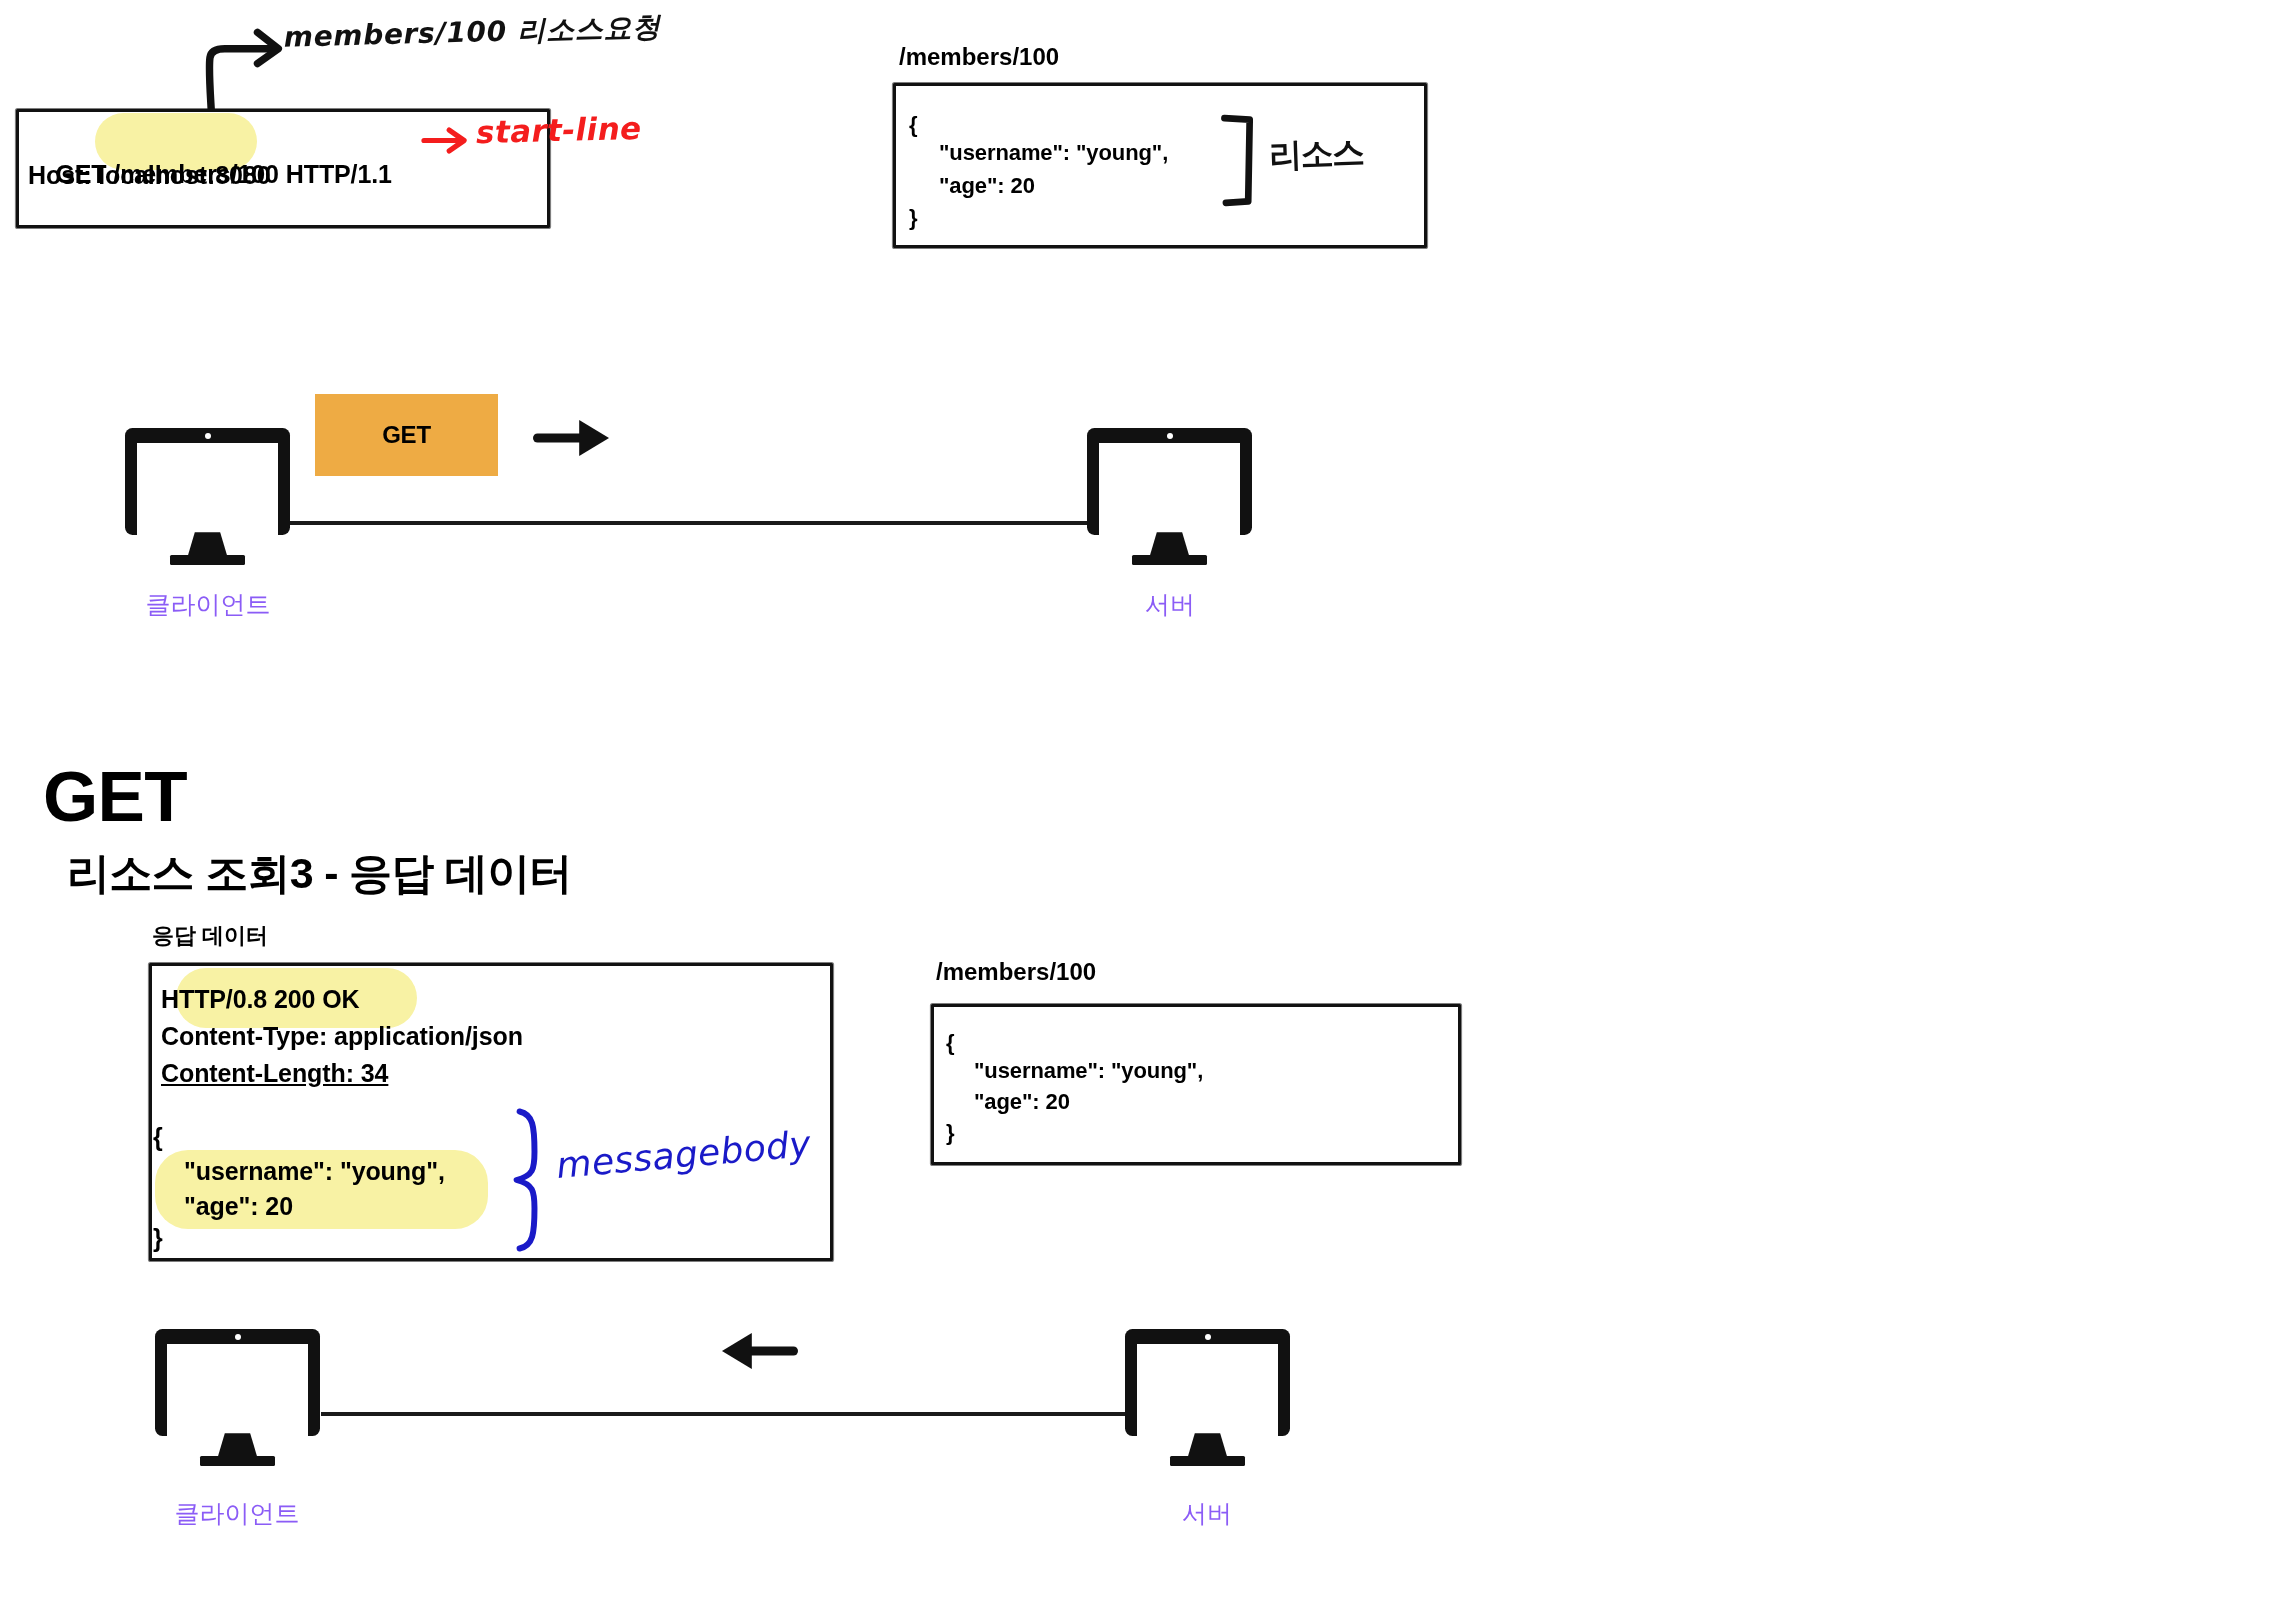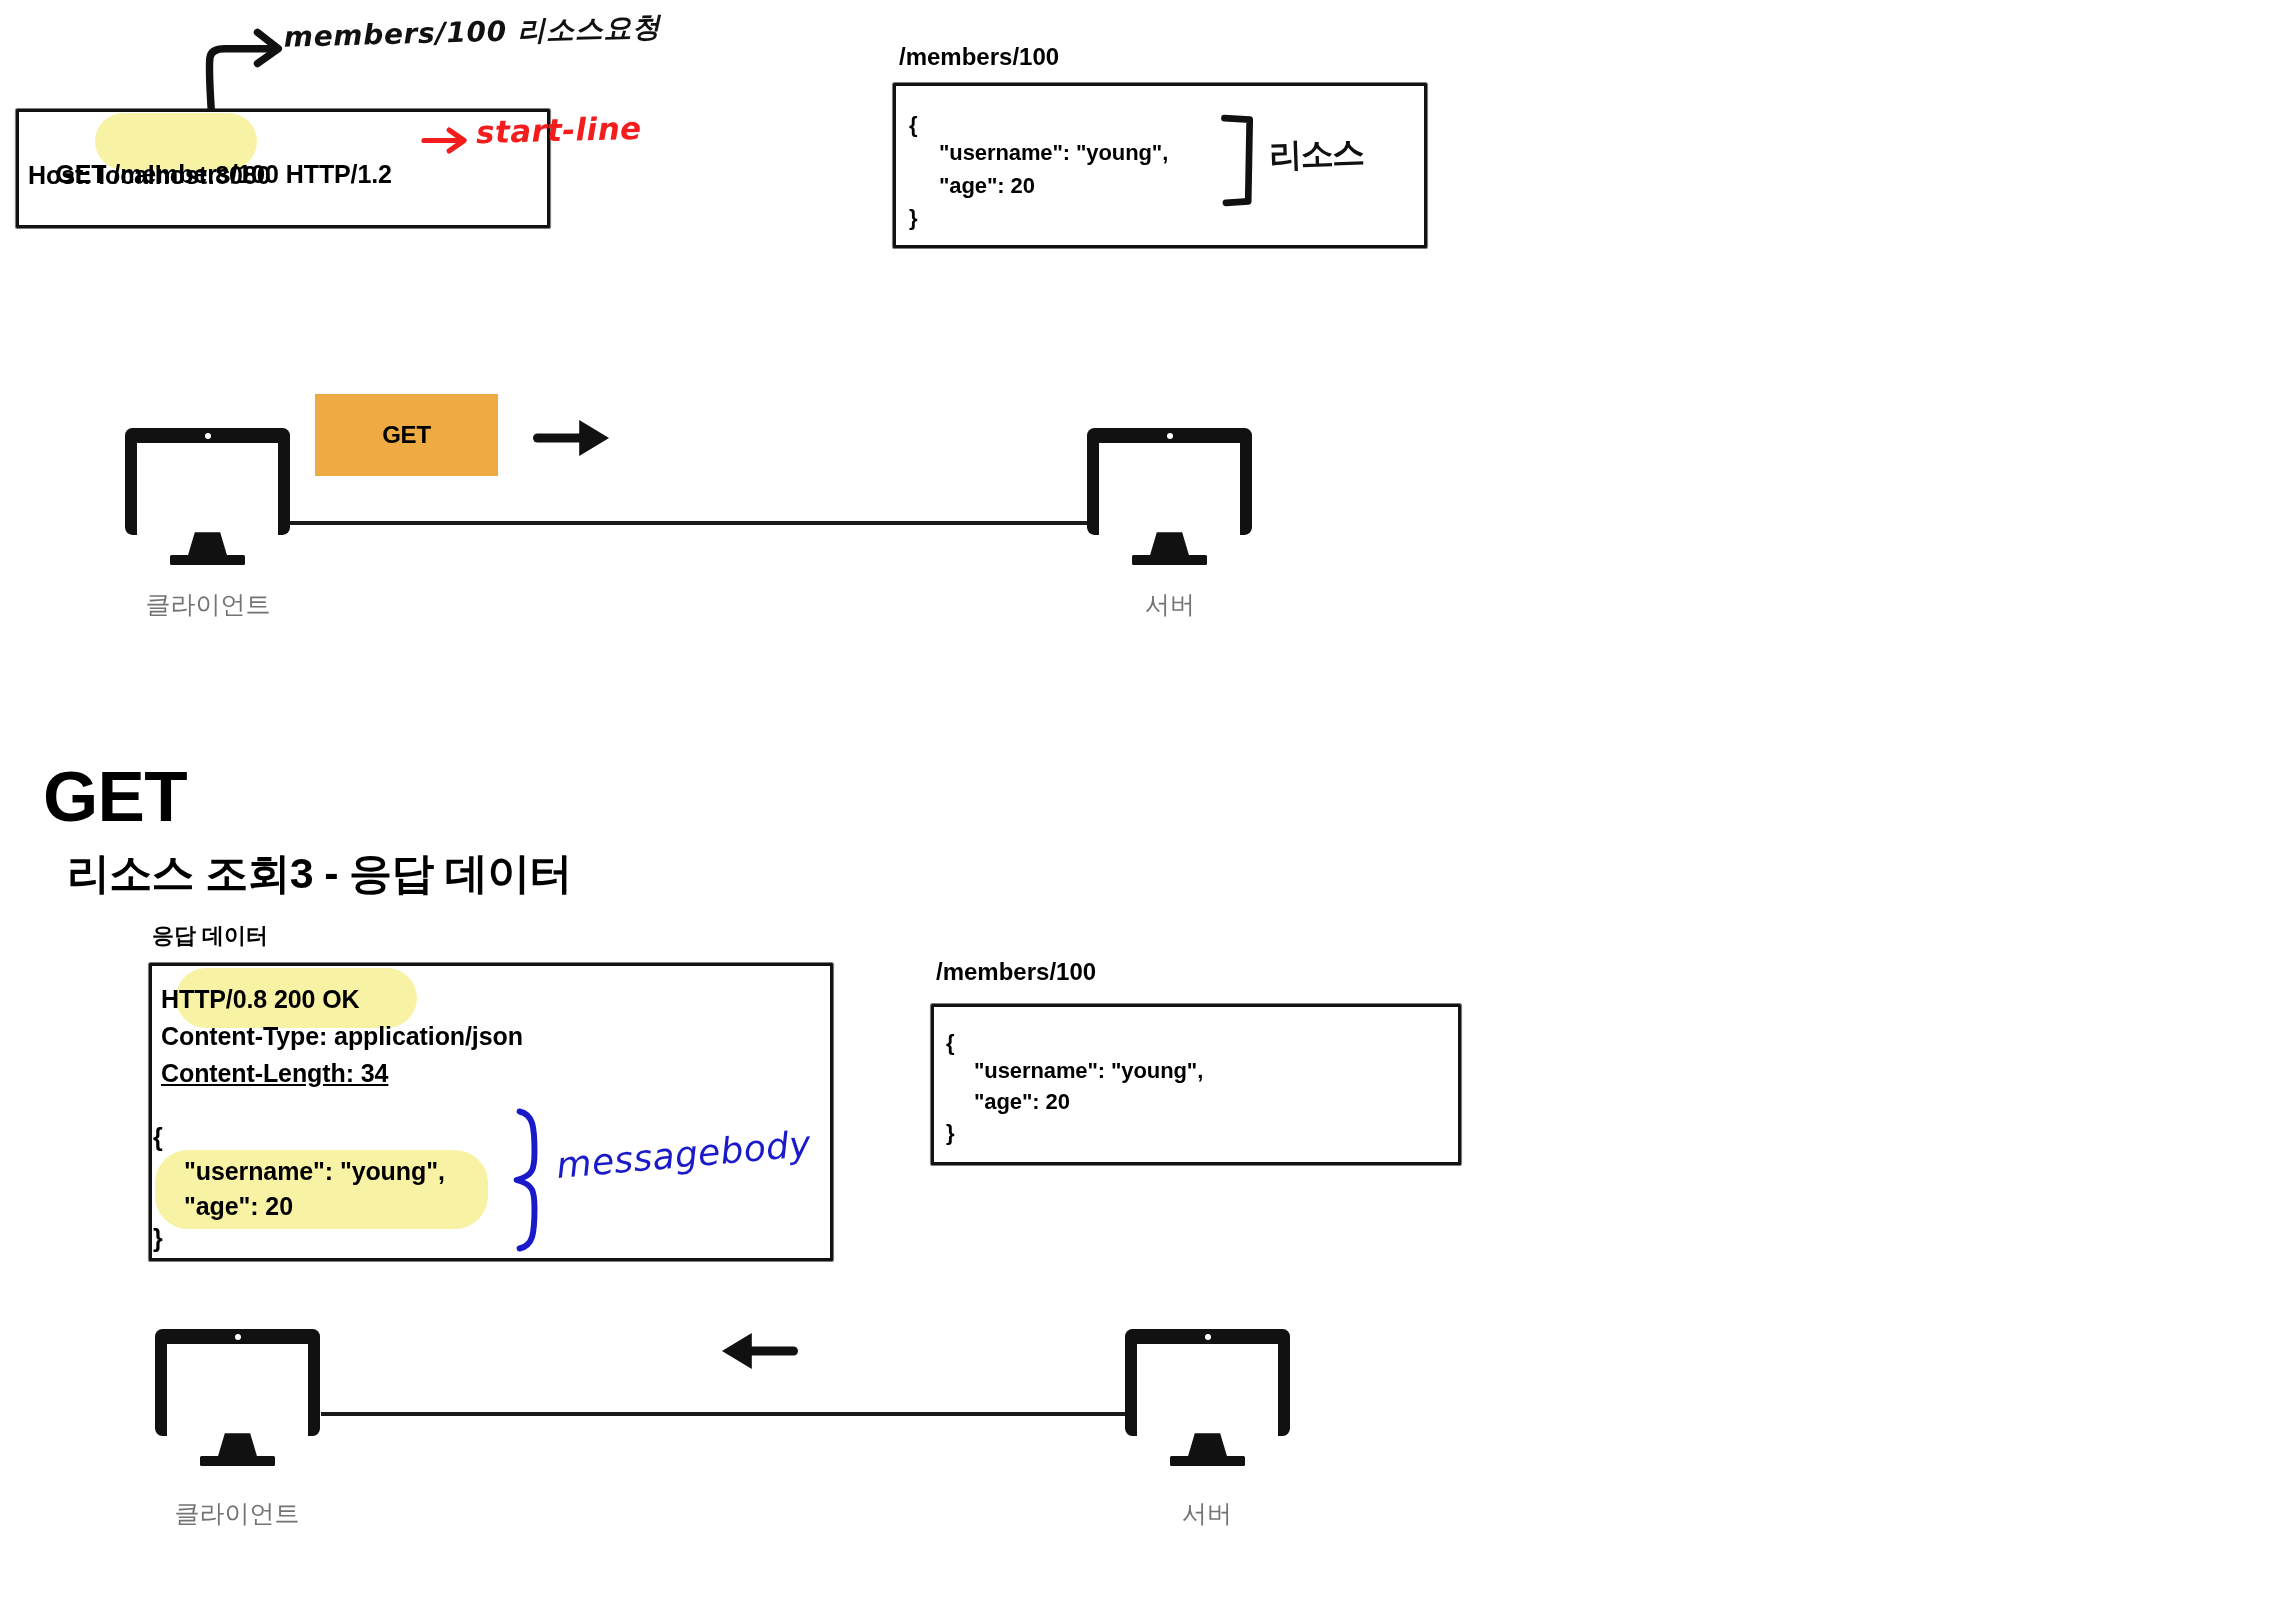--- a/index.html
+++ b/index.html
@@ -117,21 +117,21 @@
     left: 27%;
     top: 85%;
     width: 46%;
     height: 7%;
     background: #111111;
     border-radius: 1.5px;
   }
 
   .device-label {
     position: absolute;
-    color: #737373;
+    color: #8b5cf6;
     font-weight: normal;
     white-space: pre;
     text-align: center;
   }
 
   
   .wire {
     position: absolute;
     background: #1a1a1a;
     height: 3.7px;
@@ -164,21 +164,21 @@
 
   <div class="abs" style="left:284px; top:13.4px; width:417px; height:60px; font-family:'DejaVu Sans', sans-serif;
               font-weight:bold; font-size:28px; color:#111111; letter-spacing:0.7px;
               transform:rotate(-1.6deg); font-style:italic;">members/100 리소스요청</div>
 
   <div class="sketch-box" style="left:16.4px; top:109px; width:534px; height:119px;">
   </div>
 
   <div class="hl-blob" style="left:95px; top:113px; width:162px; height:57px;"></div>
   <div class="http-text" style="left:28px; top:121px; font-size:25px; z-index:2;">
-    <span>GET </span><span>/members/100</span><span> HTTP/1.2</span>
+    <span>GET </span><span>/members/100</span><span> HTTP/1.1</span>
   </div>
   <div class="http-text" style="left:28px; top:158px; font-size:25px; z-index:2;">Host: localhost:8080</div>
 
   <svg class="ink" style="left:421px; top:118px; width:52px; height:45px;" viewBox="0 0 70 60">
     <path d="M4 30 L 54 30 M 38 16 L 58 30 L 38 44" stroke="#f41d1d" stroke-width="7" fill="none" stroke-linecap="round" stroke-linejoin="round"></path>
   </svg>
   <div class="abs" style="left:476px; top:112px; font-family:'DejaVu Sans', sans-serif; font-weight:bold;
               font-style:italic; font-size:31px; color:#f41d1d; letter-spacing:0.4px;
               transform:rotate(-1.5deg); white-space:pre; z-index:3;" aria-label="→ start-line">start-line</div>
 

